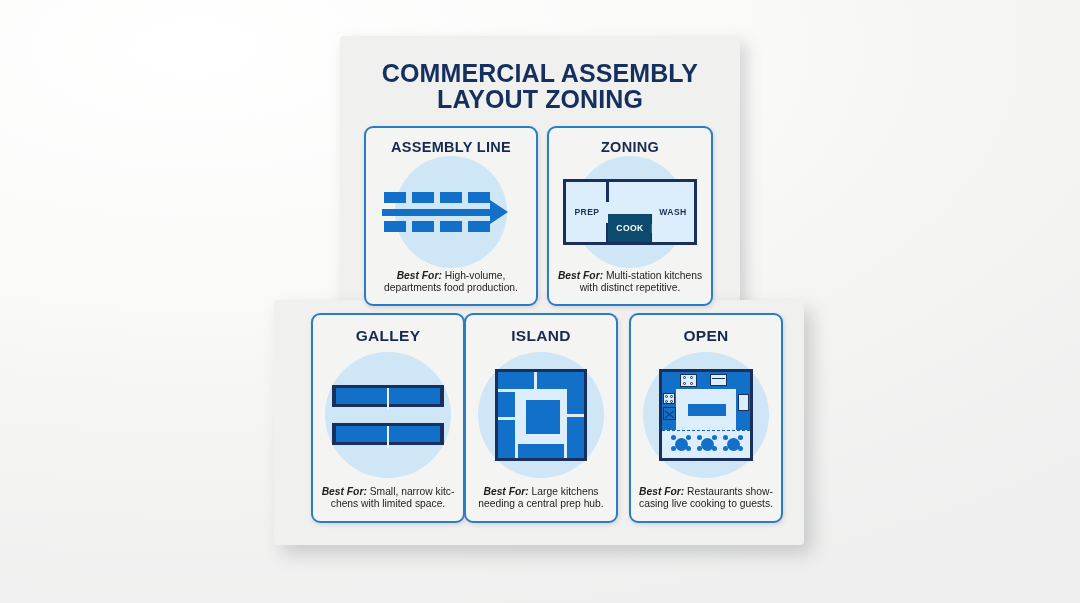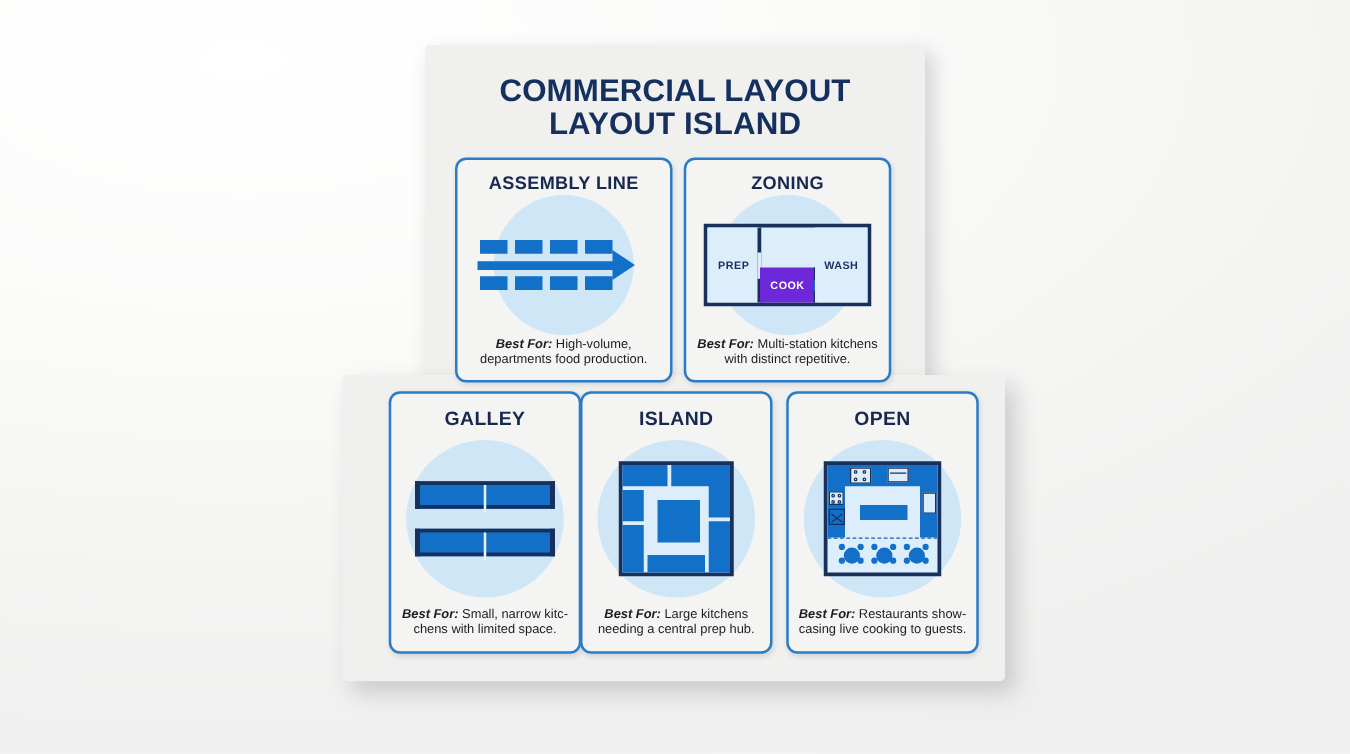--- a/index.html
+++ b/index.html
@@ -82,21 +82,21 @@
     border-left:18px solid #1270c9;}
   .al-box{position:absolute;width:22px;height:11px;background:#1270c9;}
 
   
   .zone-wrap{position:absolute;left:50%;top:50%;transform:translate(-50%,-50%);
     width:134px;height:66px;border:3px solid #19305c;box-sizing:border-box;
     display:flex;background:#dceefb;}
   .zone{flex:1;position:relative;display:flex;align-items:center;justify-content:center;
     font-size:8.6px;font-weight:bold;letter-spacing:.4px;}
   .zone.prep,.zone.wash{background:#dceefb;color:#19305c;}
-  .zone.cook{background:#6d28d9;color:#ffffff;flex:1.05;margin-top:32px;}
+  .zone.cook{background:#0c4a6e;color:#ffffff;flex:1.05;margin-top:32px;}
   .zdiv{position:absolute;top:0;width:3px;height:100%;background:#19305c;}
   .zdiv::after{content:"";position:absolute;left:0;top:33%;width:3px;height:34%;background:#dceefb;}
   .zdiv.b::after{background:#1270c9;}
 
   
   .galley-wrap{position:absolute;left:50%;top:50%;transform:translate(-50%,-50%);
     width:112px;height:60px;}
   .g-bar{position:absolute;left:0;width:112px;height:22px;
     background:#1270c9;border-top:3px solid #19305c;border-bottom:3px solid #19305c;
     box-sizing:border-box;}
@@ -130,22 +130,22 @@
 </style>
 </head>
 <body>
 
 <div class="stage">
 
   <div class="panel" id="panel-top"></div>
   <div class="panel" id="panel-bottom"></div>
 
   <div id="title">
-    <span>COMMERCIAL LAYOUT</span>
-    <span class="l2">LAYOUT ISLAND</span>
+    <span>COMMERCIAL ASSEMBLY</span>
+    <span class="l2">LAYOUT ZONING</span>
   </div>
 
   <div class="card" id="card-assembly">
     <div class="card-title">ASSEMBLY LINE</div>
     <div class="card-art">
       <div class="halo"></div>
       <div class="assembly-wrap">
         <div class="al-shaft"></div>
         <div class="al-head"></div>
         <div class="al-box" style="left:2px;top:4px;"></div>

